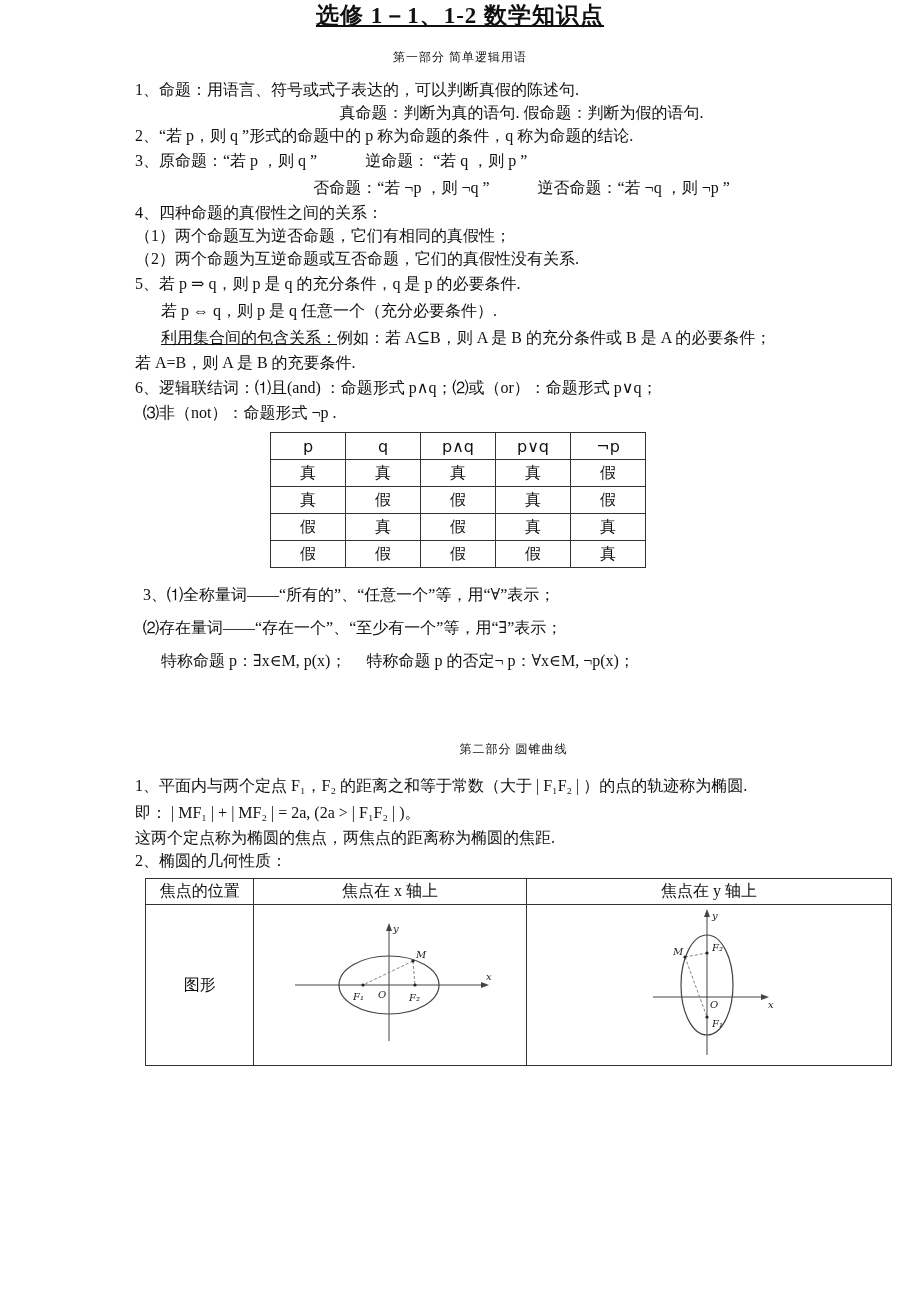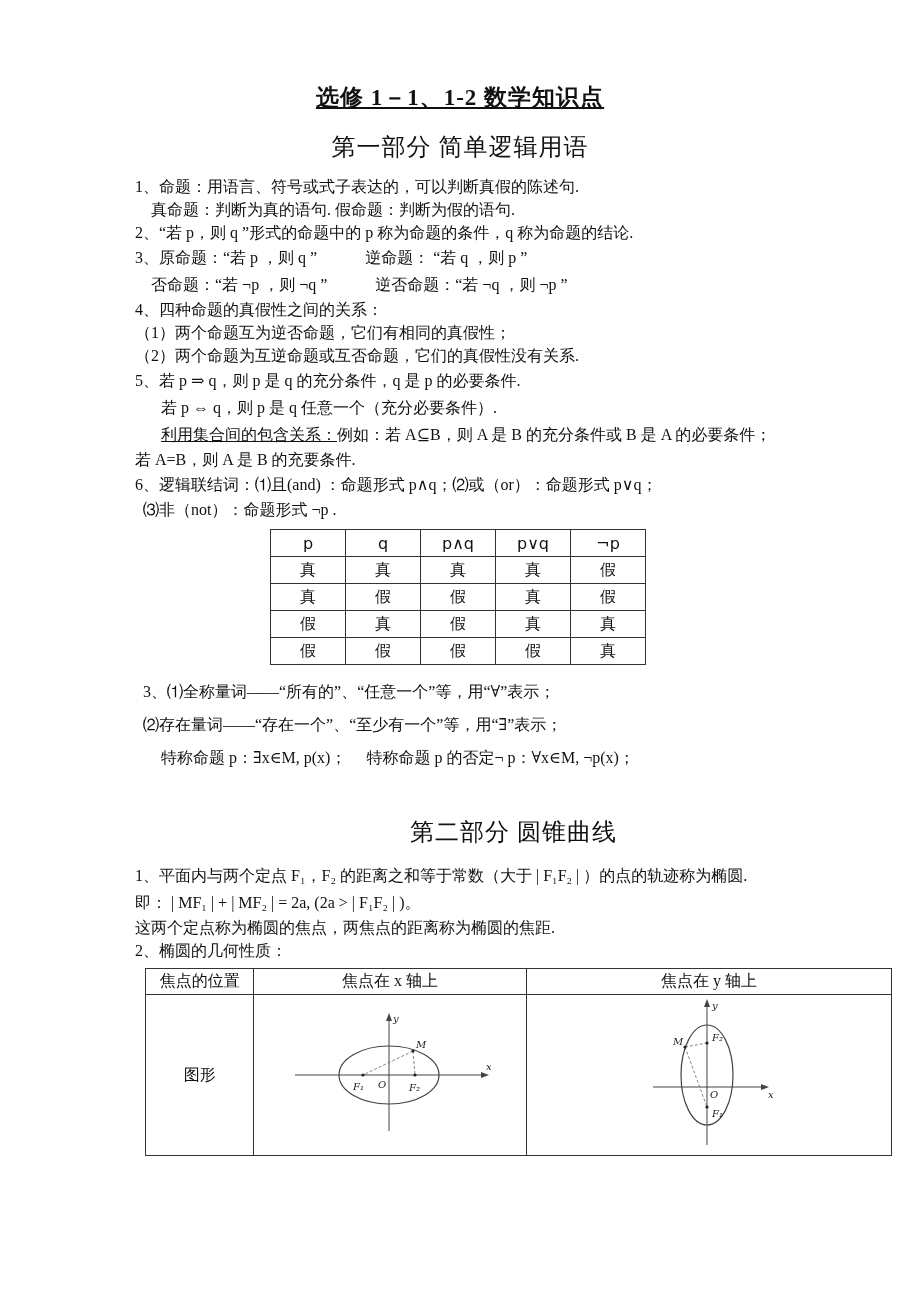--- a/index.html
+++ b/index.html
@@ -3,45 +3,45 @@
 <meta charset="utf-8">
 <style>
   html,body{margin:0;padding:0;}
   body{
     width:920px;height:1302px;
     background:#ffffff;
     color:#111;
     font-family:"Liberation Serif","DejaVu Serif",serif;
     overflow:hidden;
   }
-  .page{position:relative;width:920px;height:1302px;padding-top:82px;box-sizing:border-box;}
+  .page{position:relative;width:920px;height:1302px;box-sizing:border-box;}
   .title{
     text-align:center;
     font-size:23px;
     font-weight:bold;
     text-decoration:underline;
     letter-spacing:1px;
   }
   .sec-heading{
     text-align:center;
-    font-size:24px;
+    font-size:12px;
     margin-top:18px;
     letter-spacing:1px;
   }
-  .sec-heading.s2{margin-top:42px;margin-bottom:14px;}
+  .sec-heading.s2{margin-top:64px;margin-bottom:14px;}
   .doc-body{
     margin-left:135px;
     margin-right:28px;
     margin-top:12px;
     font-size:16px;
   }
   .ln{line-height:23px;white-space:nowrap;}
   .ln.tall{line-height:27px;}
   .ind05{padding-left:8px;}
-  .ind1{padding-left:16px;}
+  .ind1{padding-left:16px;text-align:center;}
   .ind15{padding-left:26px;}
   .ul{text-decoration:underline;}
   .math{font-family:"DejaVu Sans","Liberation Sans",sans-serif;}
   table.truth{
     border-collapse:collapse;
     margin:8px 0 10px 135px;
   }
   table.truth th, table.truth td{
     border:1px solid #333;
     width:74px;

